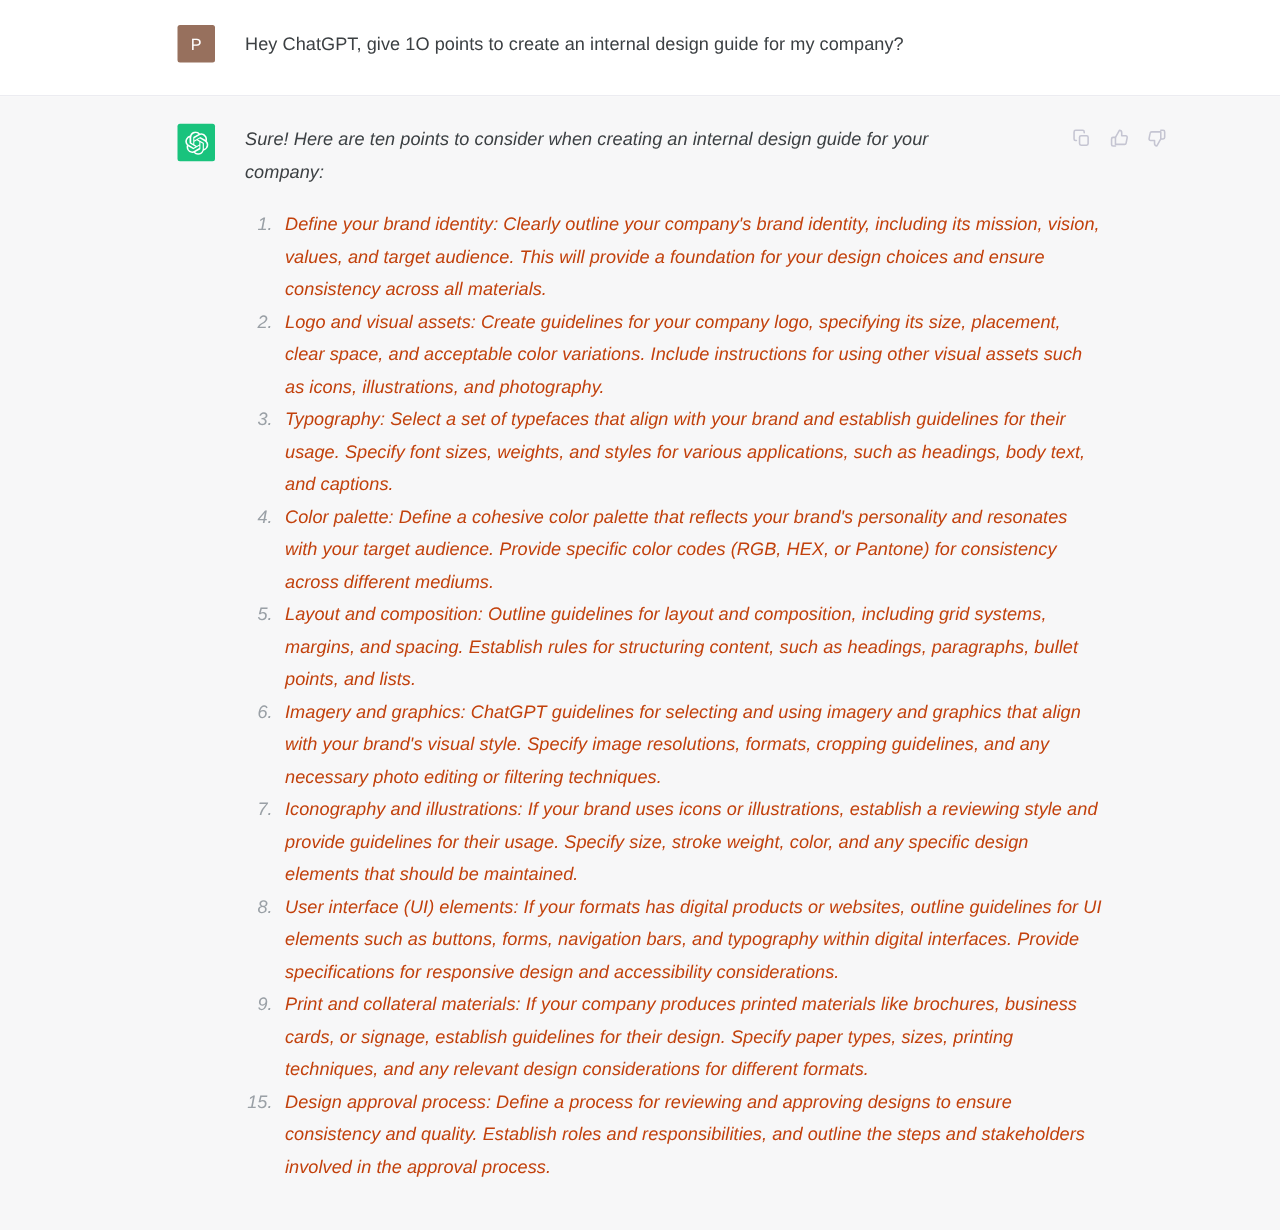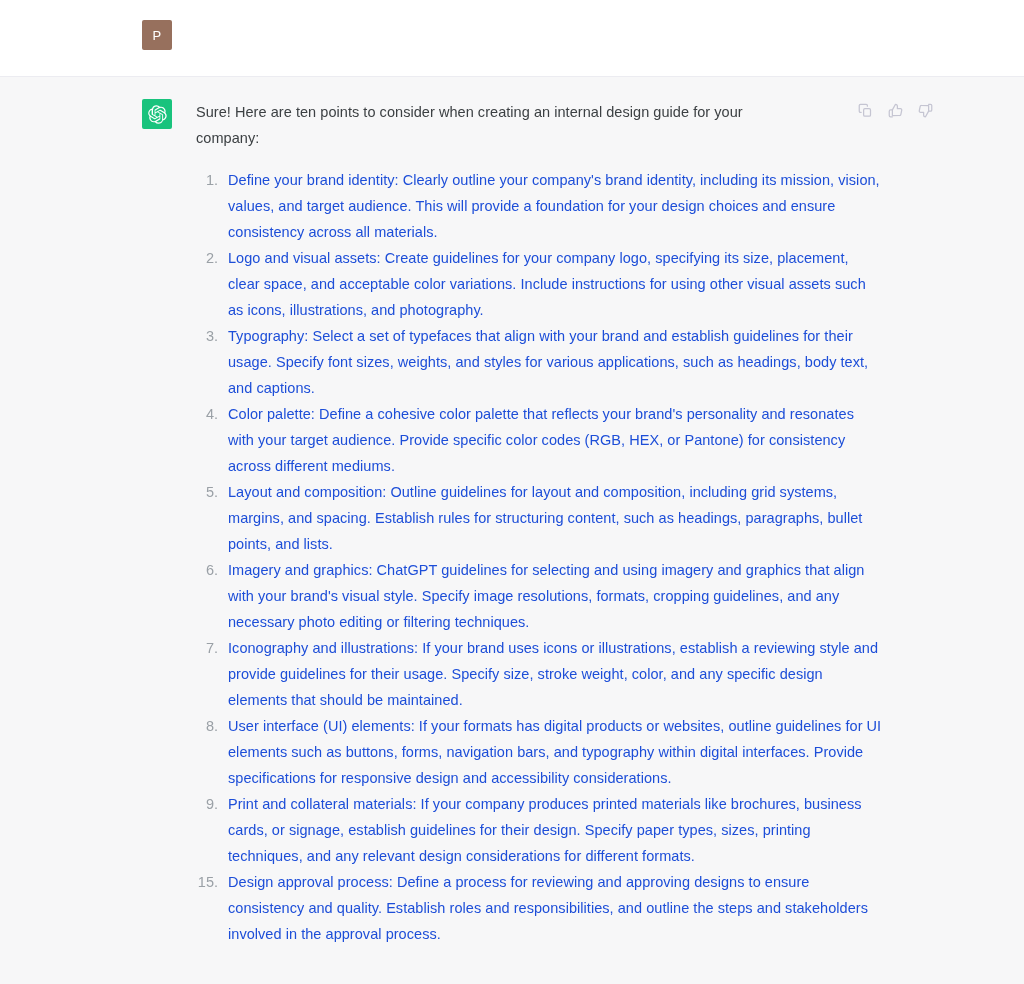--- a/index.html
+++ b/index.html
@@ -24,20 +24,21 @@
   .turn-user {
     background: #ffffff;
     border-bottom: 1px solid #ececf1;
     height: 77px;
     box-sizing: border-box;
   }
   .turn-assistant {
     background: #f7f7f8;
     flex: 1 1 auto;
     box-sizing: border-box;
+    font-style: italic;
   }
   .turn-inner {
     width: 740px;
     margin: 0 auto;
     display: flex;
     position: relative;
     box-sizing: border-box;
   }
   .turn-user .turn-inner {
     padding-top: 20px;
@@ -109,21 +110,21 @@
     text-align: right;
     color: #9aa0a6;
     font-size: 14.5px;
     line-height: 26px;
     padding-right: 10px;
     box-sizing: border-box;
     user-select: none;
   }
   .point-text {
     flex: 1 1 auto;
-    color: #1d4ed8;
+    color: #c2410c;
     font-size: 14.5px;
     line-height: 26px;
     letter-spacing: 0.05px;
     min-width: 0;
   }
   
   .actions {
     position: absolute;
     top: 22px;
     right: -54px;
@@ -152,20 +153,23 @@
 
 <div class="chat">
 
   <div class="turn-user">
     <div class="turn-inner">
       <div class="avatar-col">
         <div class="avatar avatar-user">
           <span>P</span>
         </div>
       </div>
+      <div class="msg-col">
+        <div class="msg-text">Hey ChatGPT, give 1O points to create an internal design guide for my company?</div>
+      </div>
     </div>
   </div>
 
   <div class="turn-assistant">
     <div class="turn-inner">
       <div class="avatar-col">
         <div class="avatar avatar-assistant">
           <svg width="19" height="19" viewBox="0 0 41 41" fill="#ffffff" aria-hidden="true">
             <path d="M37.532 16.87a9.963 9.963 0 0 0-.856-8.184 10.078 10.078 0 0 0-10.855-4.835A9.965 9.965 0 0 0 18.306.5a10.079 10.079 0 0 0-9.614 6.977 9.967 9.967 0 0 0-6.664 4.834 10.08 10.08 0 0 0 1.24 11.817 9.965 9.965 0 0 0 .856 8.185 10.079 10.079 0 0 0 10.855 4.835 9.965 9.965 0 0 0 7.516 3.35 10.078 10.078 0 0 0 9.617-6.981 9.967 9.967 0 0 0 6.663-4.834 10.079 10.079 0 0 0-1.243-11.813ZM22.498 37.886a7.474 7.474 0 0 1-4.799-1.735c.061-.33.164-.103.24-.146l7.967-4.6a1.294 1.294 0 0 0 .655-1.134V19.054l3.366 1.945a.12.12 0 0 1 .66.092v9.299a7.505 7.505 0 0 1-7.495 7.496ZM6.392 31.006a7.471 7.471 0 0 1-.894-5.023c.06.036.162.099.237.141l7.966 4.6a1.297 1.297 0 0 0 1.308 0l9.724-5.614v3.888a.12.12 0 0 1-.48.103l-8.051 4.649a7.504 7.504 0 0 1-10.242-2.744ZM4.297 13.62A7.469 7.469 0 0 1 8.2 10.333c0 .068-.4.188-.4.271v9.201a1.293 1.293 0 0 0 .654 1.132l9.723 5.614-3.366 1.944a.12.12 0 0 1-.114.01L7.04 23.856a7.504 7.504 0 0 1-2.743-10.237Zm27.658 6.437-9.724-5.615 3.367-1.943a.121.121 0 0 1 .113-.01l8.052 4.648a7.498 7.498 0 0 1-1.158 13.528v-9.476a1.293 1.293 0 0 0-.65-1.132Zm3.35-5.043c-.059-.037-.162-.1-.236-.142l-7.965-4.6a1.298 1.298 0 0 0-1.308 0l-9.723 5.614v-3.888a.12.12 0 0 1 .048-.103l8.05-4.645a7.497 7.497 0 0 1 11.135 7.764Zm-21.063 6.929-3.367-1.944a.12.12 0 0 1-.065-.092v-9.299a7.497 7.497 0 0 1 12.293-5.756 6.94 6.94 0 0 0-.24.136l-7.965 4.6a1.294 1.294 0 0 0-.656 1.132l-.007 11.223Zm1.829-3.943 4.33-2.501 4.332 2.5v5.002l-4.331 2.5-4.331-2.5V18Z"></path>
           </svg>

